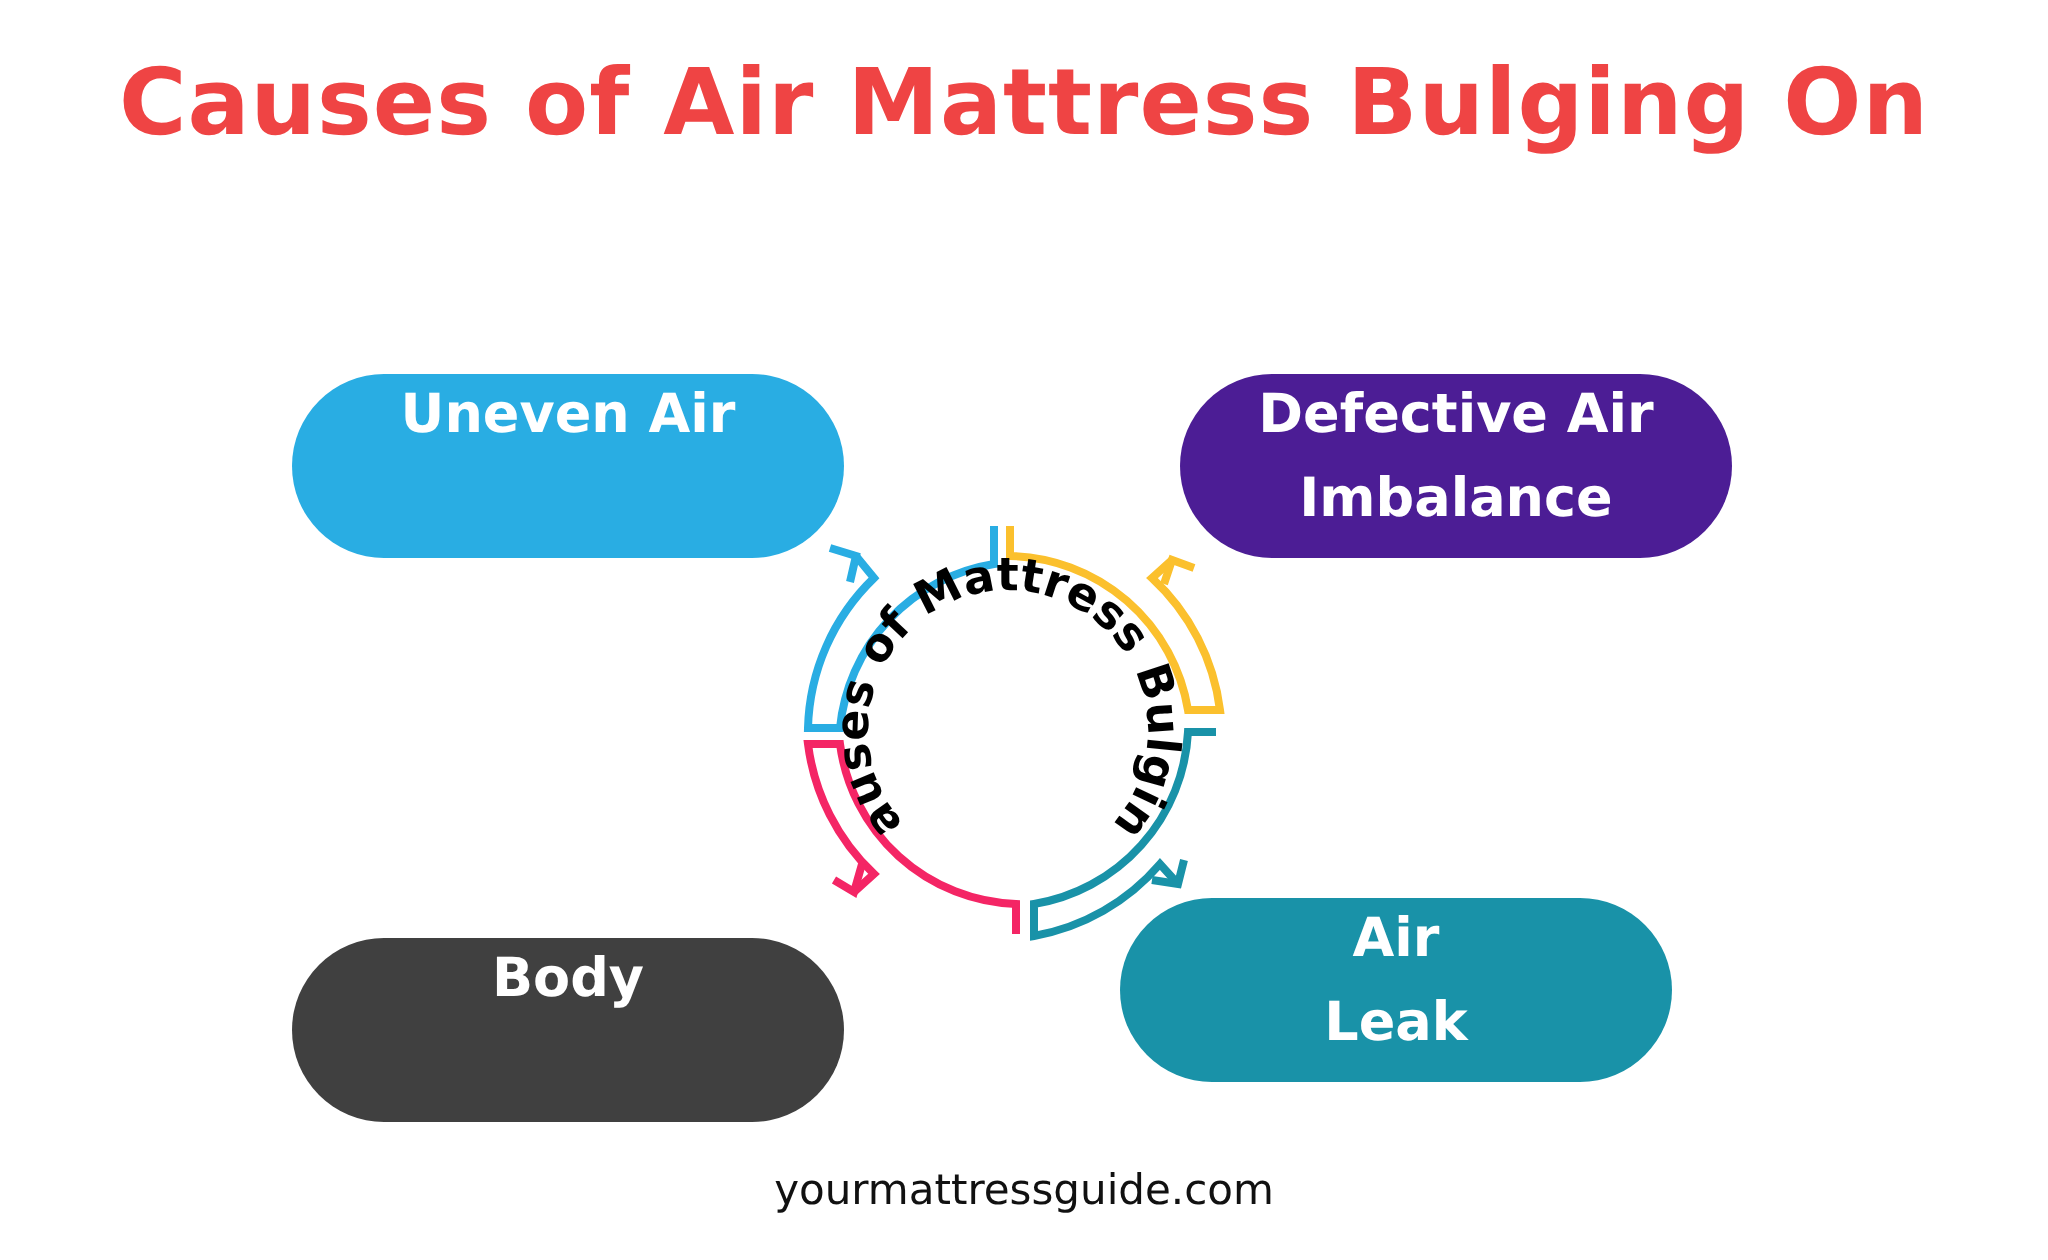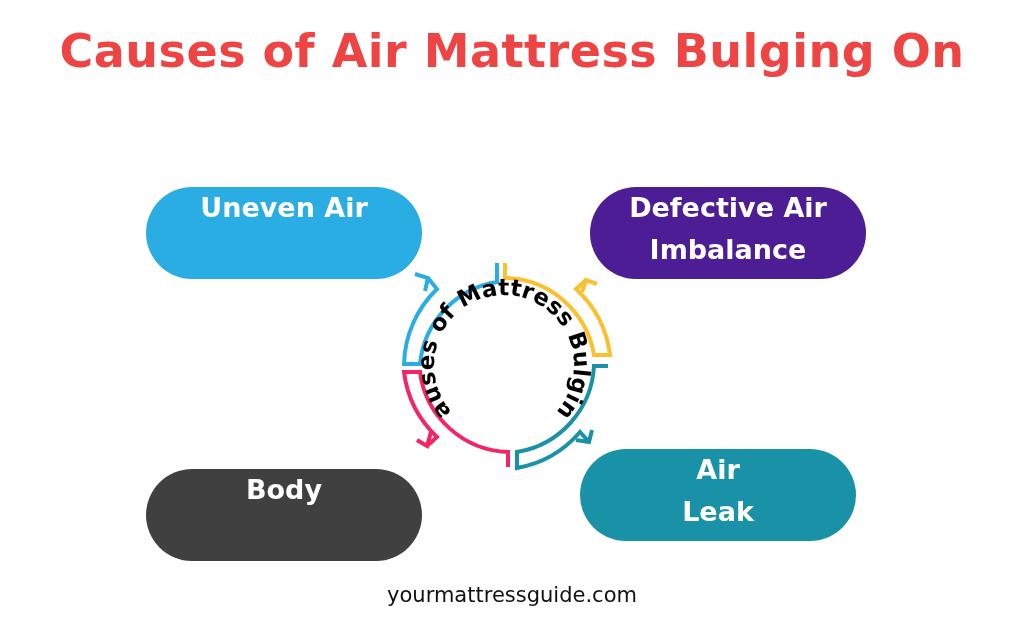--- a/index.html
+++ b/index.html
@@ -58,20 +58,20 @@
     <span>Imbalance</span>
   </div>
 </div>
 
 <div class="pill" style="left:146px;top:469px;background:#404040;">
   <div>
     <span>Body</span>
   </div>
 </div>
 
-<div class="pill" style="left:580px;top:449px;background:#1992A8;">
+<div class="pill" style="left:560px;top:449px;background:#1992A8;">
   <div>
     <span>Air</span>
     <span>Leak</span>
   </div>
 </div>
 
 <div class="footer">yourmattressguide.com</div>
 
 </body></html>

